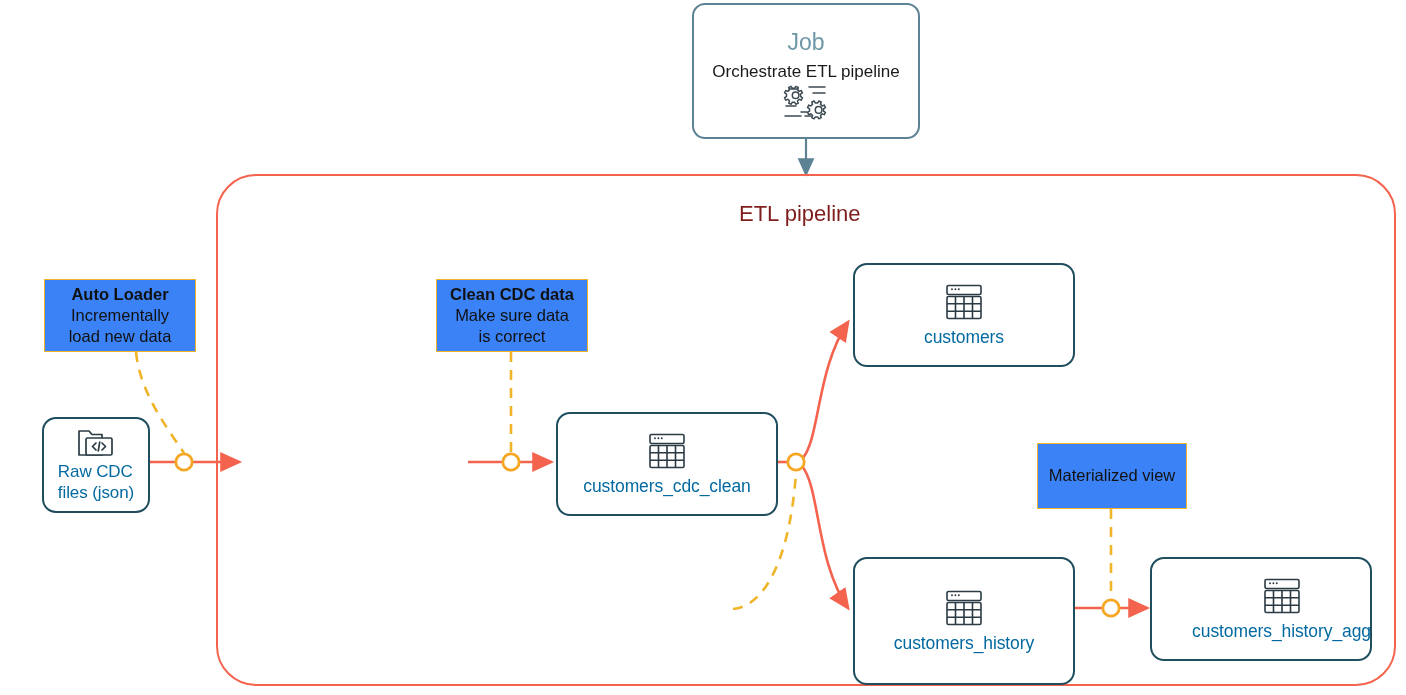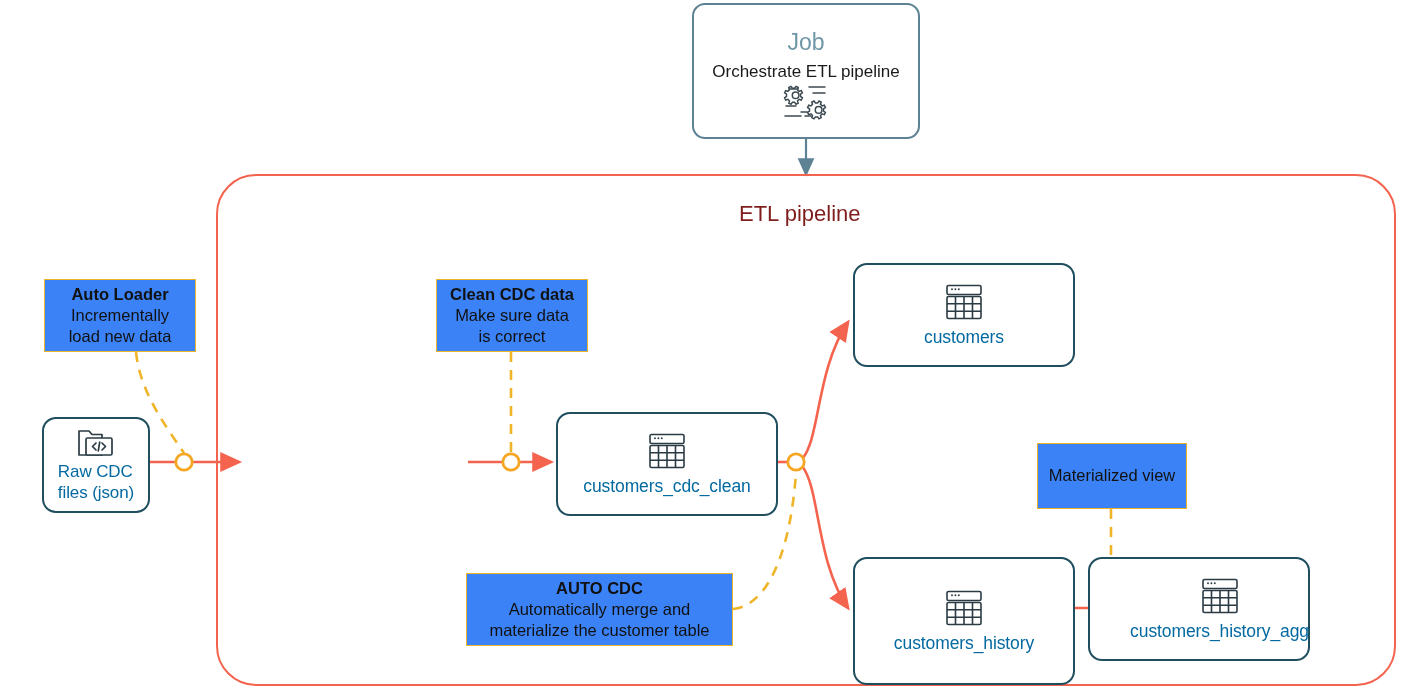--- a/index.html
+++ b/index.html
@@ -235,21 +235,21 @@
         <circle cx="11.4" cy="6.2" r="0.95" fill="#2B3B44" stroke="none"></circle>
         <circle cx="14.8" cy="6.2" r="0.95" fill="#2B3B44" stroke="none"></circle>
         <rect x="3" y="13.5" width="34" height="22" rx="1.5"></rect>
         <path d="M11.5 13.5 V35.5 M20 13.5 V35.5 M28.5 13.5 V35.5"></path>
         <path d="M3 20.8 H37 M3 28.2 H37"></path>
       </svg>
     </span>
     <div class="nlabel">customers_history</div>
   </div>
 
-  <div class="node" style="left:1088px; top:557px; width:222px; height:104px;padding-left:41px;">
+  <div class="node" style="left:1150px; top:557px; width:222px; height:104px;padding-left:41px;">
     <span class="icon">
       <svg width="40" height="38" viewBox="0 0 40 38" xmlns="http://www.w3.org/2000/svg" fill="none" stroke="#2B3B44" stroke-width="1.6">
         <rect x="3" y="2.5" width="34" height="9" rx="1.5"></rect>
         <circle cx="8" cy="6.2" r="0.95" fill="#2B3B44" stroke="none"></circle>
         <circle cx="11.4" cy="6.2" r="0.95" fill="#2B3B44" stroke="none"></circle>
         <circle cx="14.8" cy="6.2" r="0.95" fill="#2B3B44" stroke="none"></circle>
         <rect x="3" y="13.5" width="34" height="22" rx="1.5"></rect>
         <path d="M11.5 13.5 V35.5 M20 13.5 V35.5 M28.5 13.5 V35.5"></path>
         <path d="M3 20.8 H37 M3 28.2 H37"></path>
       </svg>
@@ -262,23 +262,18 @@
     <div class="nbody">Incrementally
 load new data</div>
   </div>
 
   <div class="note" style="left:436px; top:279px; width:152px; height:73px;">
     <div class="ntitle">Clean CDC data</div>
     <div class="nbody">Make sure data
 is correct</div>
   </div>
 
-  <div class="note" style="left:466px; top:573px; width:267px; height:73px;">
-    <div class="ntitle">AUTO CDC</div>
-    <div class="nbody">Automatically merge and
-materialize the customer table</div>
-  </div>
 
   <div class="note" style="left:1037px; top:443px; width:150px; height:66px;">
     <div class="nbody">Materialized view</div>
   </div>
 
 </div>
 
 </body></html>

